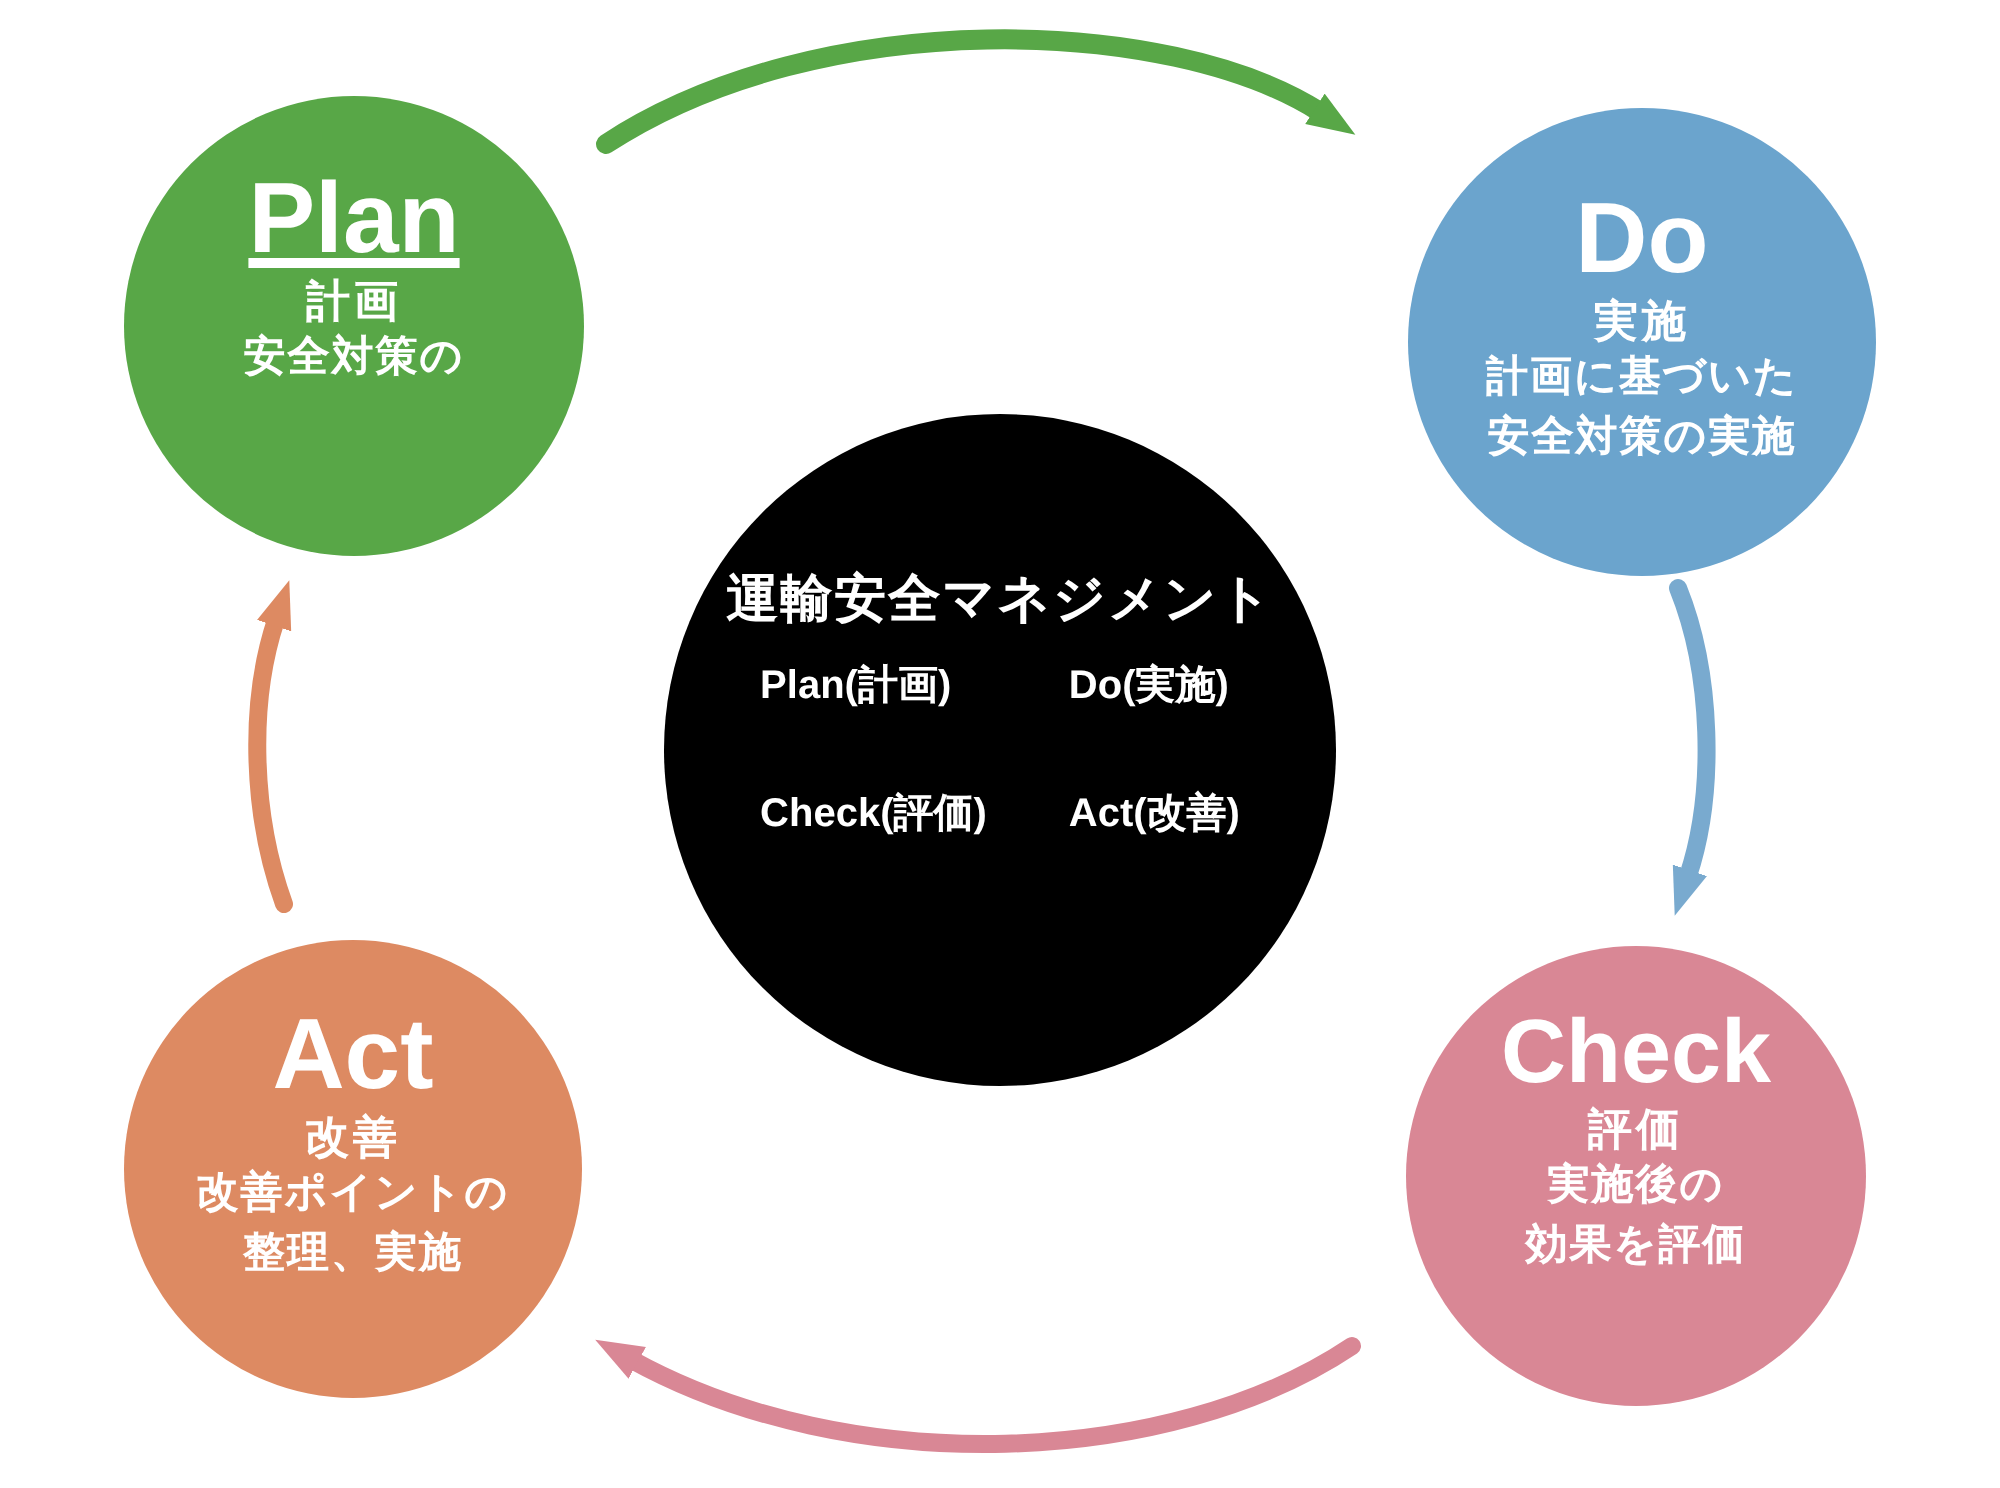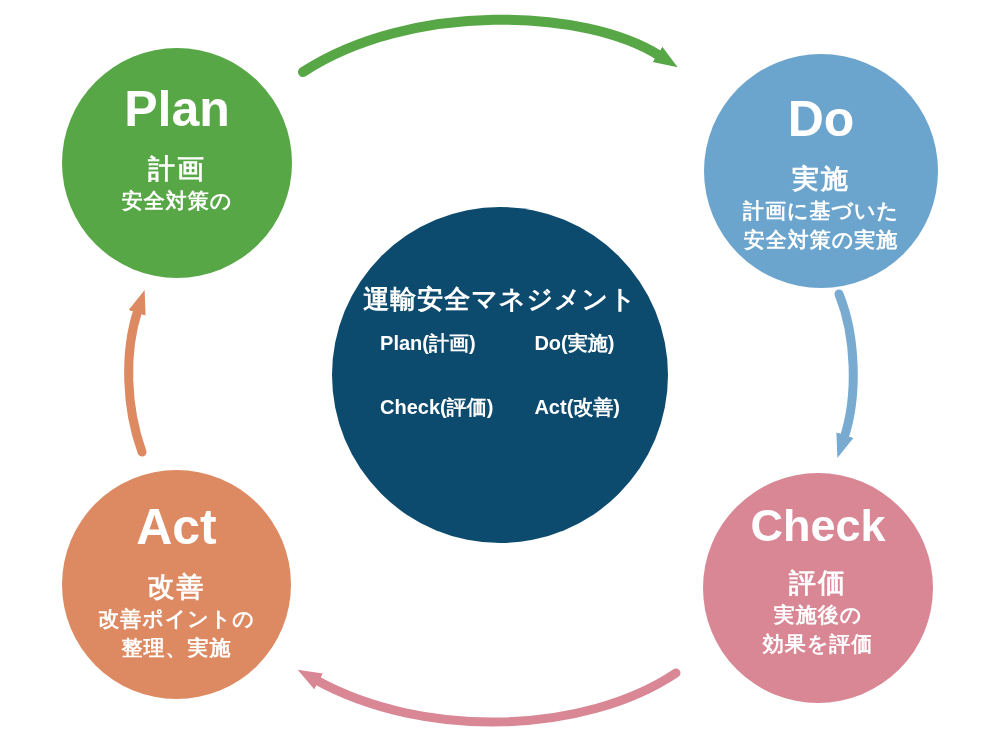--- a/index.html
+++ b/index.html
@@ -35,33 +35,33 @@
     flex-direction: column;
     align-items: center;
     box-sizing: border-box;
     font-weight: 700;
   }
   .node-title {
     line-height: 1.0;
     letter-spacing: 0px;
   }
   .node-sub {
-    font-size: 27px;
+    font-size: 22px;
     line-height: 1.15;
-    margin-top: 20px;
+    margin-top: 4px;
     letter-spacing: 2px;
   }
   .node-desc {
     font-size: 21px;
     line-height: 1.4;
     margin-top: 1px;
     letter-spacing: 1px;
   }
   .node-plan  { left: 62px;  top: 48px;  width: 230px; height: 230px; padding-top: 36px; }
-  .node-plan .node-title { font-size: 50px; }
+  .node-plan .node-title { font-size: 50px; text-decoration: underline; }
   .node-do    { left: 704px; top: 54px;  width: 234px; height: 234px; padding-top: 40px; }
   .node-do .node-title { font-size: 50px; }
   .node-check { left: 703px; top: 473px; width: 230px; height: 230px; padding-top: 30px; }
   .node-check .node-title { font-size: 45px; }
   .node-act   { left: 62px;  top: 470px; width: 229px; height: 229px; padding-top: 32px; }
   .node-act .node-title { font-size: 50px; }
 
   .center-node {
     position: absolute;
     left: 332px;
@@ -146,21 +146,21 @@
 
   <div class="node node-do" style="background: rgb(107, 164, 205);">
     <div class="node-title">Do</div>
     <div class="node-sub">実施</div>
     <div class="node-desc">
       <div>計画に基づいた</div>
       <div>安全対策の実施</div>
     </div>
   </div>
 
-  <div class="center-node" style="background: #0c4a6e;">
+  <div class="center-node" style="background: #000000;">
     <div class="center-heading">運輸安全マネジメント</div>
     <div class="center-legend">
       <span>Plan(計画)</span>
       <span>Do(実施)</span>
       <span>Check(評価)</span>
       <span>Act(改善)</span>
     </div>
   </div>
 
   <div class="node node-check" style="background: rgb(217, 135, 149);">

